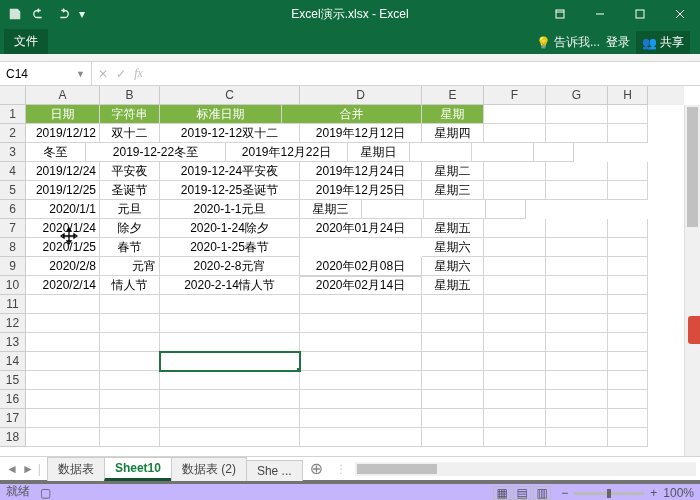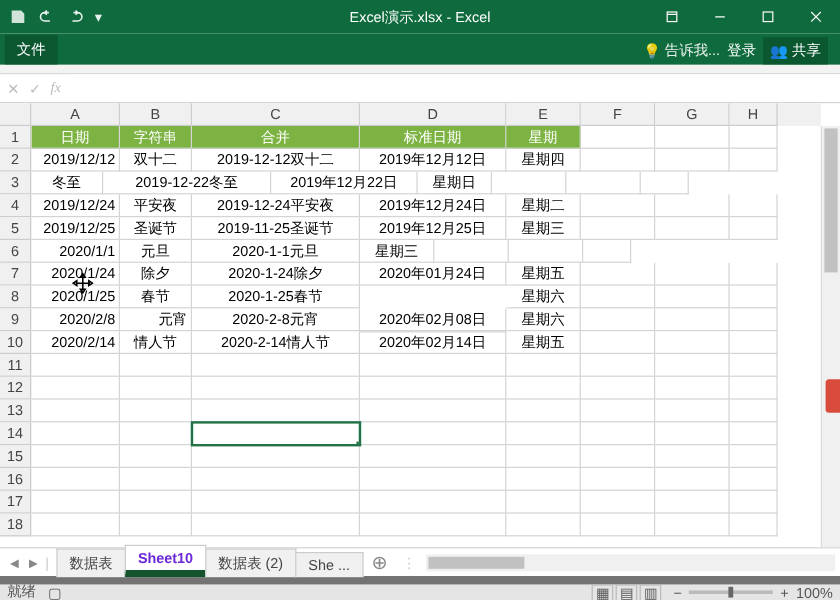--- a/index.html
+++ b/index.html
@@ -38,25 +38,25 @@
 .sel-cell{outline:2px solid #217346;outline-offset:-1px;position:relative}
 .sel-cell::after{content:"";position:absolute;right:-3px;bottom:-3px;width:5px;height:5px;background:#217346}
 .vscroll{position:absolute;top:19px;right:0;width:16px;bottom:0;background:#f0f0f0;border-left:1px solid #ddd}
 .vthumb{position:absolute;left:2px;right:2px;top:2px;height:120px;background:#c1c1c1}
 .side-tag{position:absolute;right:0;top:230px;width:12px;height:28px;background:#d94b3d;border-radius:3px 0 0 3px;z-index:5}
 .sheet-bar{height:24px;background:#fff;border-top:1px solid #d4d4d4;display:flex;align-items:center}
 .sheet-nav{display:flex;padding:0 6px;gap:4px;color:#888}
 .sheet-nav span{cursor:pointer}
 .tabs{display:flex;align-items:flex-end;height:100%}
 .sheet-tab{padding:3px 10px;border:1px solid #ccc;border-bottom:none;background:#f0f0f0;margin-right:-1px;color:#444;position:relative;top:1px}
-.sheet-tab.active{background:#fff;border-bottom:6px solid #14532d;color:#6d28d9;font-weight:bold}
+.sheet-tab.active{background:#fff;border-bottom:3px solid #14532d;color:#15803d;font-weight:bold}
 .add-sheet{padding:0 8px;color:#888;font-size:16px}
 .hscroll{flex:1;height:14px;background:#f0f0f0;margin:0 4px;position:relative}
 .hthumb{position:absolute;left:2px;top:2px;bottom:2px;width:80px;background:#c1c1c1}
-.statusbar{height:20px;background:#e5e5e5;border-top:7px solid #737373;display:flex;align-items:center;padding:0 6px;color:#555;font-size:11px}
+.statusbar{height:20px;background:#c4b5fd;border-top:4px solid #737373;display:flex;align-items:flex-end;padding:0 6px;color:#555;font-size:11px}
 .status-right{margin-left:auto;display:flex;align-items:center;gap:10px}
 .view-btns{display:flex;gap:2px}
 .view-btn{width:18px;height:14px;border:1px solid #bbb;display:flex;align-items:center;justify-content:center}
 .zoom{display:flex;align-items:center;gap:6px}
 .zoom-track{width:70px;height:3px;background:#bbb;position:relative}
 .zoom-thumb{position:absolute;left:33px;top:-3px;width:4px;height:9px;background:#666}
 .cursor-icon{position:absolute;left:60px;top:141px;z-index:10;pointer-events:none}
 </style>
 </head>
 <body>
@@ -116,20 +116,24 @@
     <div>登录</div>
     <div class="share-btn">
         <span>👥</span>
         <span>共享</span>
       </div>
   </div>
 </div>
 <div class="ribbon-body"></div>
 
 <div class="namebox-row">
+  <div class="namebox">
+    <span>C14</span>
+    <span class="namebox-dd">▼</span>
+  </div>
   <div class="fx-btns">
     <span>✕</span>
     <span>✓</span>
     <span class="fx-label">fx</span>
   </div>
   <input class="formula-input" style="">
 </div>
 
 <div class="grid-wrap">
   <div class="corner"></div>
@@ -160,22 +164,22 @@
       <div class="row-h">14</div>
       <div class="row-h">15</div>
       <div class="row-h">16</div>
       <div class="row-h">17</div>
       <div class="row-h">18</div>
     </div>
   <div class="cells" id="cells">
       <div class="row">
         <div class="cell hdr-cell" style="width: 74px;">日期</div>
         <div class="cell hdr-cell" style="width: 60px;">字符串</div>
+        <div class="cell hdr-cell" style="width: 122px;">标准日期</div>
         <div class="cell hdr-cell" style="width: 140px;">合并</div>
-        <div class="cell hdr-cell" style="width: 122px;">标准日期</div>
         <div class="cell hdr-cell" style="width: 62px;">星期</div>
         <div class="cell" style="width: 62px;"></div>
         <div class="cell" style="width: 62px;"></div>
         <div class="cell" style="width: 40px;"></div>
       </div>
       <div class="row">
         <div class="cell" style="width: 74px; text-align: right;">2019/12/12</div>
         <div class="cell" style="width: 60px;">双十二</div>
         <div class="cell" style="width: 140px;">2019-12-12双十二</div>
         <div class="cell" style="width: 122px;">2019年12月12日</div>
@@ -199,21 +203,21 @@
         <div class="cell" style="width: 140px;">2019-12-24平安夜</div>
         <div class="cell" style="width: 122px;">2019年12月24日</div>
         <div class="cell" style="width: 62px;">星期二</div>
         <div class="cell" style="width: 62px;"></div>
         <div class="cell" style="width: 62px;"></div>
         <div class="cell" style="width: 40px;"></div>
       </div>
       <div class="row">
         <div class="cell" style="width: 74px; text-align: right;">2019/12/25</div>
         <div class="cell" style="width: 60px;">圣诞节</div>
-        <div class="cell" style="width: 140px;">2019-11-25圣诞节</div>
+        <div class="cell" style="width: 140px;">2019-12-25圣诞节</div>
         <div class="cell" style="width: 122px;">2019年12月25日</div>
         <div class="cell" style="width: 62px;">星期三</div>
         <div class="cell" style="width: 62px;"></div>
         <div class="cell" style="width: 62px;"></div>
         <div class="cell" style="width: 40px;"></div>
       </div>
       <div class="row">
         <div class="cell" style="width: 74px; text-align: right;">2020/1/1</div>
         <div class="cell" style="width: 60px;">元旦</div>
         <div class="cell" style="width: 140px;">2020-1-1元旦</div>

